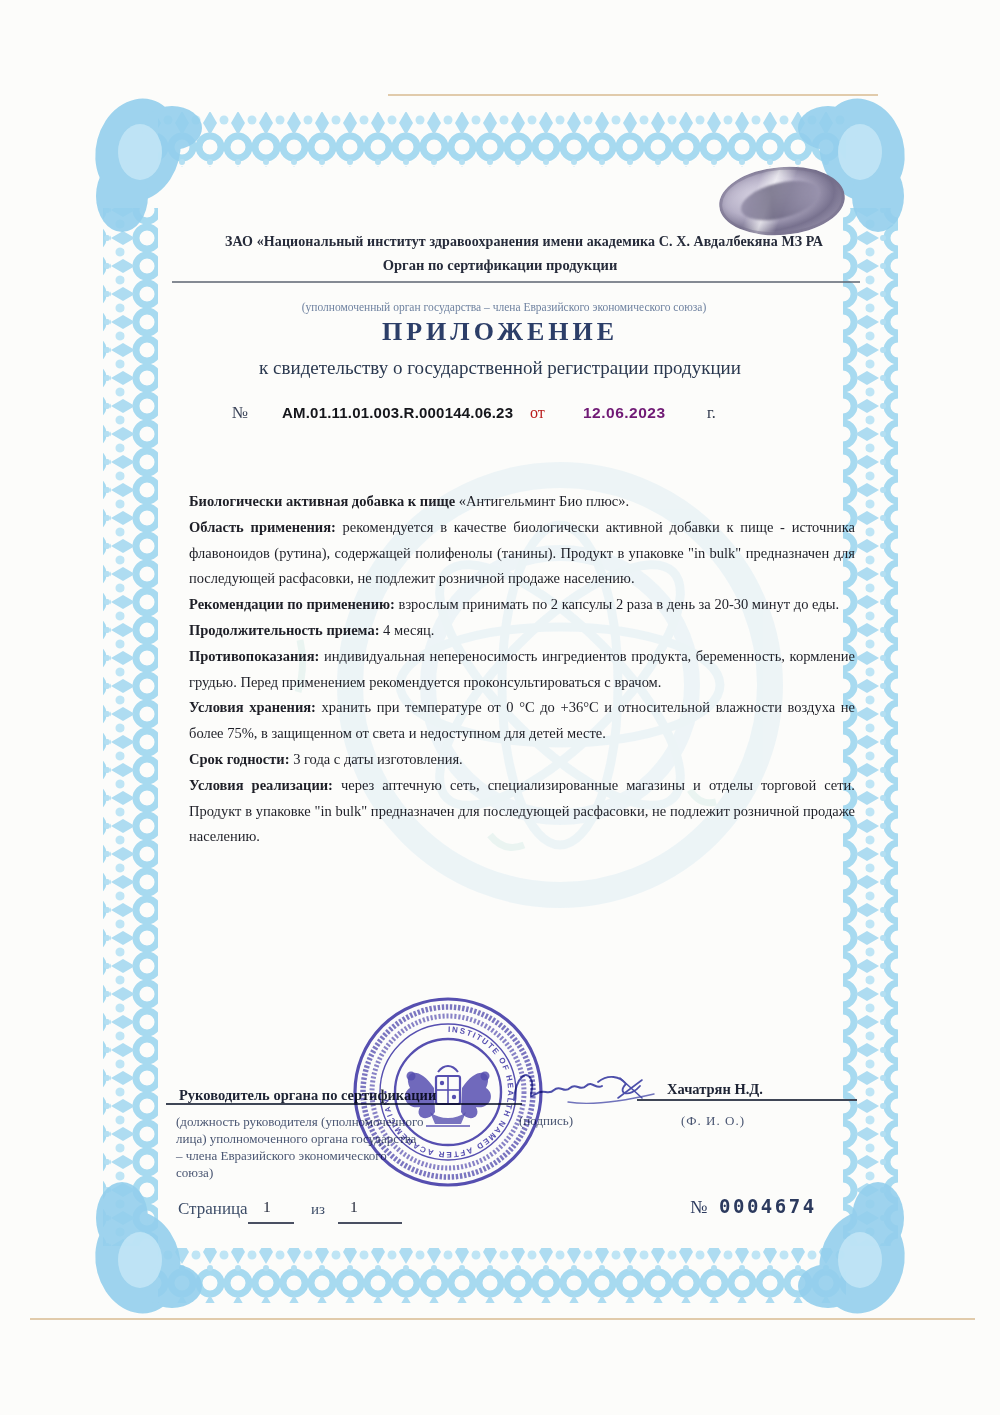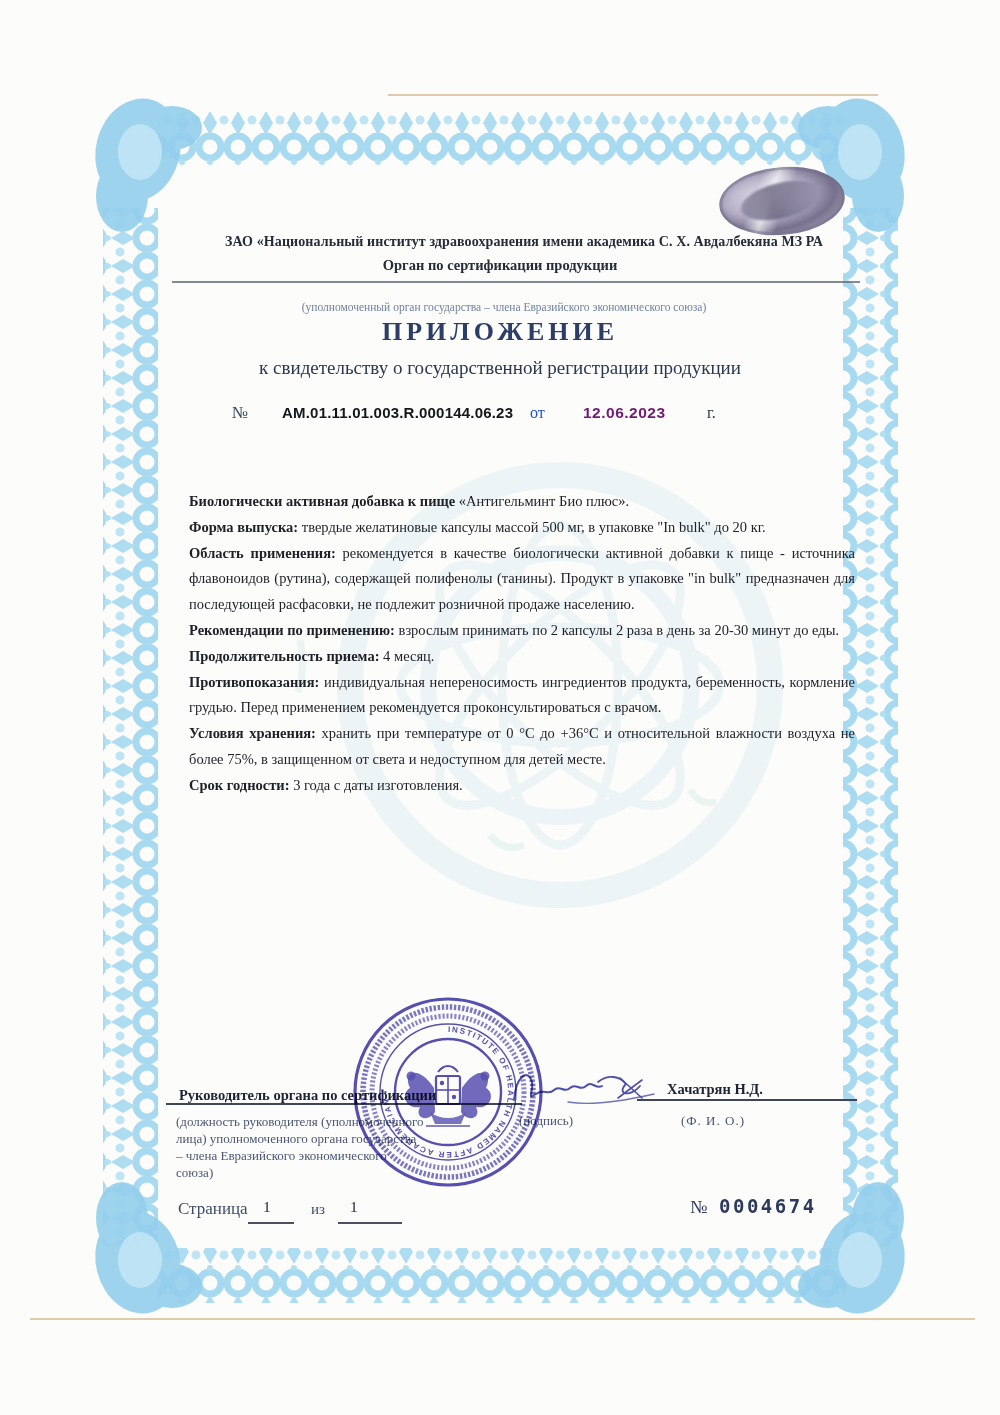--- a/index.html
+++ b/index.html
@@ -32,21 +32,21 @@
   .org1{top:234px;font-size:14px;font-weight:700;color:#262b3a;letter-spacing:.1px;margin-left:48px;}
   .org2{top:257px;font-size:14.5px;font-weight:700;color:#262b3a;}
   .head-rule{left:172px;top:281px;width:688px;height:1.5px;background:#5c6470;opacity:.75;}
   .org-note{top:301px;font-size:11.5px;color:#6f82a0;padding-left:8px;}
   
   .doc-title{top:317px;font-size:26px;font-weight:700;letter-spacing:4px;color:#2c3e68;}
   .doc-subtitle{top:357px;font-size:19px;color:#2b3950;}
   
   .no-sign{left:232px;top:403px;font-size:17px;color:#3a4358;}
   .reg-number{left:258px;top:404px;font-family:"Liberation Sans",sans-serif;font-weight:700;font-size:15px;color:#15161b;letter-spacing:.2px;margin-left:24px;}
-  .from-label{left:530px;top:404px;font-size:16px;color:#1d4ed8;}
+  .from-label{left:530px;top:404px;font-size:16px;color:#b91c1c;}
   .reg-date{left:583px;top:404px;font-family:"Liberation Sans",sans-serif;font-weight:700;font-size:15.5px;color:#701a75;letter-spacing:.5px;}
   .year-suffix{left:707px;top:404px;font-size:16px;color:#2b3448;}
   
   .body-text{left:189px;top:489px;width:666px;font-size:14.5px;line-height:25.8px;color:#1e1f27;text-align:justify;}
   .body-text p{margin:0;}
   .body-text .lbl{font-weight:700;margin-top:12px;}
   
   .role{left:179px;top:1087px;font-size:14.5px;font-weight:700;color:#1d2334;}
   .role-line{left:166px;top:1103px;width:356px;height:1.5px;background:#3f4656;}
   .role-note{left:176px;top:1113px;width:250px;font-size:13px;line-height:17px;color:#4a5672;text-align:left;}
@@ -146,27 +146,27 @@
   <div class="abs ctr doc-title">ПРИЛОЖЕНИЕ</div>
 
   <span class="abs no-sign">№</span>
   <span class="abs reg-number">AM.01.11.01.003.R.000144.06.23</span>
   <span class="abs from-label">от</span>
   <span class="abs reg-date">12.06.2023</span>
   <span class="abs year-suffix">г.</span>
 
   <div class="abs body-text">
     <p><span class="lbl">Биологически активная добавка к пище</span><span> «Антигельминт Био плюс».</span></p>
-    <p><span class="lbl">Форма выпуска:</span><span> твердые желатиновые капсулы массой 500 мг, в упаковке "In bulk" до 20 кг.</span></p>
     <p><span class="lbl">Область применения:</span><span> рекомендуется в качестве биологически активной добавки к пище - источника флавоноидов (рутина), содержащей полифенолы (танины). Продукт в упаковке "in bulk" предназначен для последующей расфасовки, не подлежит розничной продаже населению.</span></p>
     <p><span class="lbl">Рекомендации по применению:</span><span> взрослым принимать по 2 капсулы 2 раза в день за 20-30 минут до еды.</span></p>
     <p><span class="lbl">Продолжительность приема:</span><span> 4 месяц.</span></p>
     <p><span class="lbl">Противопоказания:</span><span> индивидуальная непереносимость ингредиентов продукта, беременность, кормление грудью. Перед применением рекомендуется проконсультироваться с врачом.</span></p>
     <p><span class="lbl">Условия хранения:</span><span> хранить при температуре от 0 °С до +36°С и относительной влажности воздуха не более 75%, в защищенном от света и недоступном для детей месте.</span></p>
     <p><span class="lbl">Срок годности:</span><span> 3 года с даты изготовления.</span></p>
+    <p><span class="lbl">Условия реализации:</span><span> через аптечную сеть, специализированные магазины и отделы торговой сети. Продукт в упаковке "in bulk" предназначен для последующей расфасовки, не подлежит розничной продаже населению.</span></p>
   </div>
 
   <div class="abs role">Руководитель органа по сертификации</div>
   <div class="abs role-line"></div>
   <div class="abs role-note">(должность руководителя (уполномоченного лица) уполномоченного органа государства – члена Евразийского экономического союза)</div>
   <div class="abs sign-caption">(подпись)</div>
   <div class="abs fio-name">Хачатрян Н.Д.</div>
   <div class="abs fio-line"></div>
   <div class="abs fio-caption">(Ф. И. О.)</div>
 

